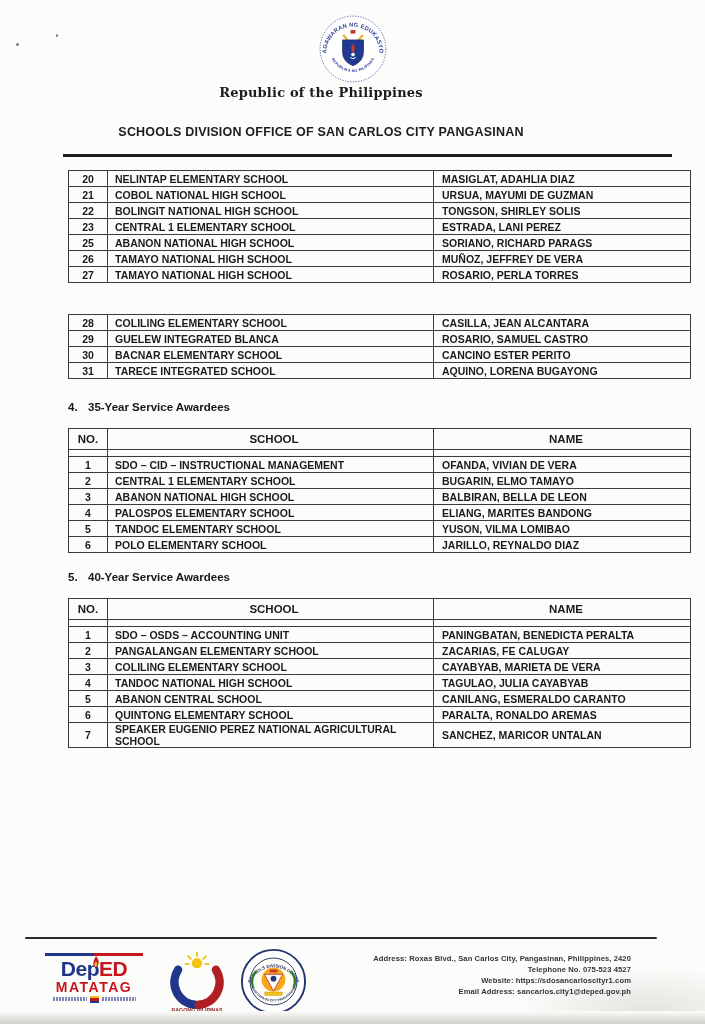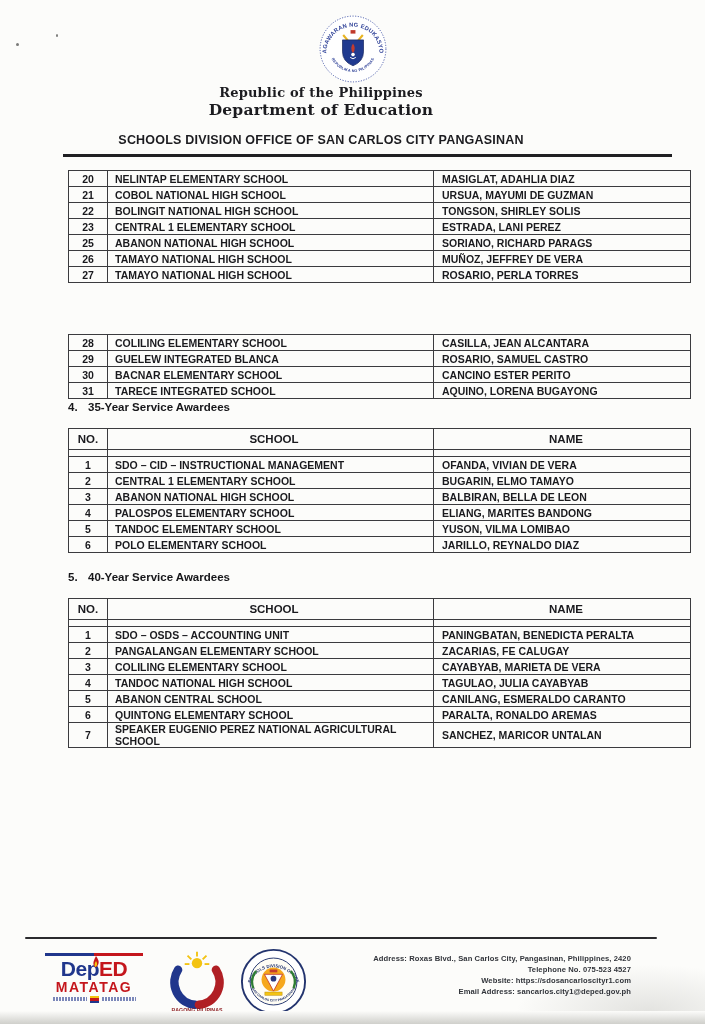--- a/index.html
+++ b/index.html
@@ -19,38 +19,38 @@
   .speck{position:absolute; background:#7a7a78; border-radius:50%;}
   .speck.s1{left:16px; top:43px; width:3px; height:3px;}
   .speck.s2{left:56px; top:34px; width:2px; height:3px;}
 
   
   .seal{position:absolute; left:318px; top:14px; width:70px; height:70px;}
   .h-line{position:absolute; left:0; width:642px; text-align:center;}
   .h-republic{top:85px;  font-family:"DejaVu Serif",serif; font-weight:bold; font-size:13px; letter-spacing:.2px;}
   .h-dept    {top:100px; font-family:"DejaVu Serif",serif; font-weight:bold; font-size:15.5px; letter-spacing:.2px;}
   .h-region  {top:119px; font-weight:bold; font-size:10px;}
-  .h-office  {top:133px; font-weight:bold; font-size:12.5px; letter-spacing:.2px;}
+  .h-office  {top:125px; font-weight:bold; font-size:12.5px; letter-spacing:.2px;}
   .h-rule{position:absolute; left:63px; top:154px; width:609px; height:2.5px; background:#1f1f22;}
 
   
   .doc-table{
     position:absolute; left:68px; border-collapse:collapse; table-layout:fixed;
     width:604px; font-weight:600; font-size:10.5px; line-height:12px; color:#1a1a1e;
     border:1.5px solid #333336;
   }
   .doc-table td,.doc-table th{border:1px solid #3b3b3e; padding:0; vertical-align:middle;}
   .doc-table td{height:15px;}
   .c-no{width:38px; text-align:center;}
   .c-school{width:318px; padding-left:7px !important;}
   .c-name{width:248px; padding-left:8px !important;}
   .doc-table th{height:20px; text-align:center; font-size:11.5px; font-weight:bold;}
   .doc-table tr.spacer td{height:6px;}
   .tbl-cont-a{top:170px;}
-  .tbl-cont-b{top:314px;margin-top:20px;}
+  .tbl-cont-b{top:314px;}
   .tbl-sec4{top:428px;}
   .tbl-sec5{top:598px;}
 
   .sec-heading{position:absolute; left:68px; font-weight:bold; font-size:11.5px; color:#161619;}
   .sec-heading .num{display:inline-block; width:20px;}
   .sec4-h{top:401px;}
   .sec5-h{top:571px;}
 
   
   .f-rule{position:absolute; left:25px; top:937px; width:632px; height:2.2px; background:#2b2b2e; border-radius:2px;}
@@ -94,21 +94,20 @@
     <line x1="36" y1="30" x2="46" y2="42" stroke="#e8b421" stroke-width="3"></line>
     <line x1="64" y1="30" x2="54" y2="42" stroke="#e8b421" stroke-width="3"></line>
     <rect x="46.5" y="23" width="7" height="5" fill="#c0392b"></rect>
     <path d="M35,37 h30 v17 q0,14 -15,20 q-15,-6 -15,-20 z" fill="#203a8f" stroke="#16255f" stroke-width="1"></path>
     <path d="M50,42 q5,7 0,14 q-5,-7 0,-14 z" fill="#c43b2e"></path>
     <circle cx="50" cy="58" r="2.6" fill="#ffffff"></circle>
     <path d="M46,62 q4,4 8,0" stroke="#ffffff" stroke-width="1.4" fill="none"></path>
   </svg>
 
   <div class="h-line h-republic">Republic of the Philippines</div>
-  <div class="h-line h-dept">Department of Education</div>
   <div class="h-line h-office">SCHOOLS DIVISION OFFICE OF SAN CARLOS CITY PANGASINAN</div>
   <div class="h-rule"></div>
 
   <table class="doc-table tbl-cont-a">
     <tbody>
         <tr>
           <td class="c-no">20</td>
           <td class="c-school">NELINTAP ELEMENTARY SCHOOL</td>
           <td class="c-name">MASIGLAT, ADAHLIA DIAZ</td>
         </tr>

